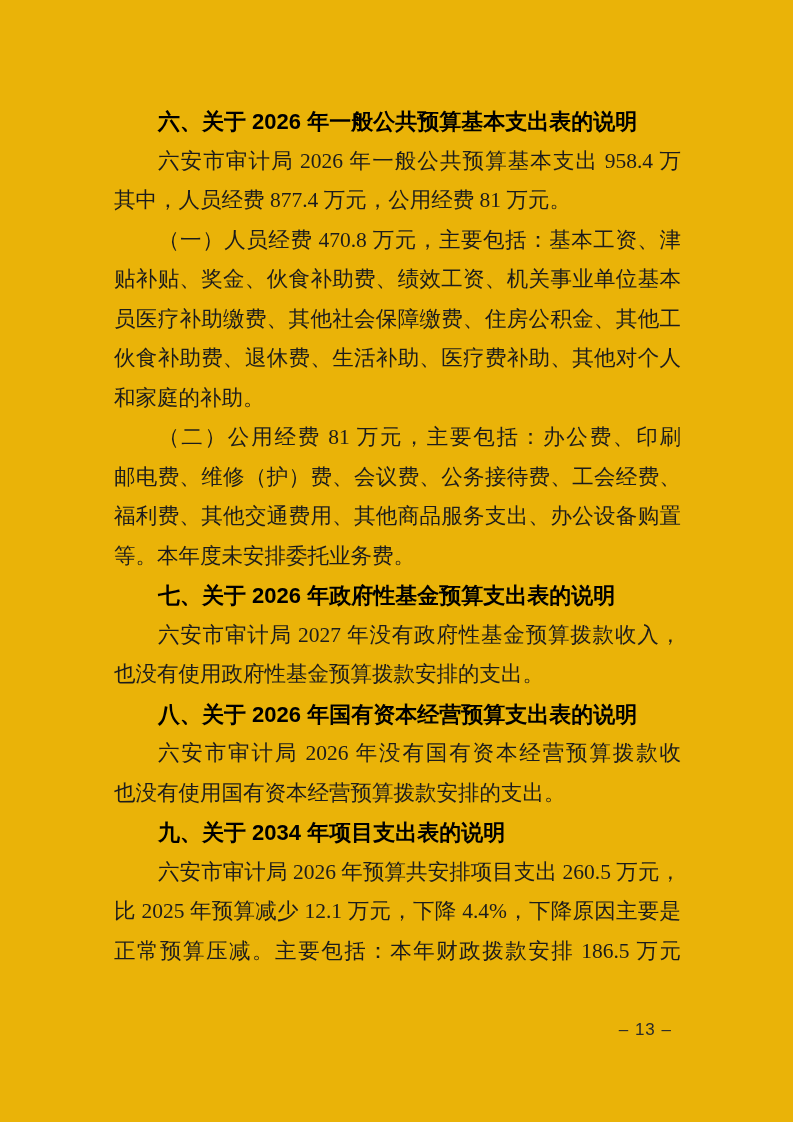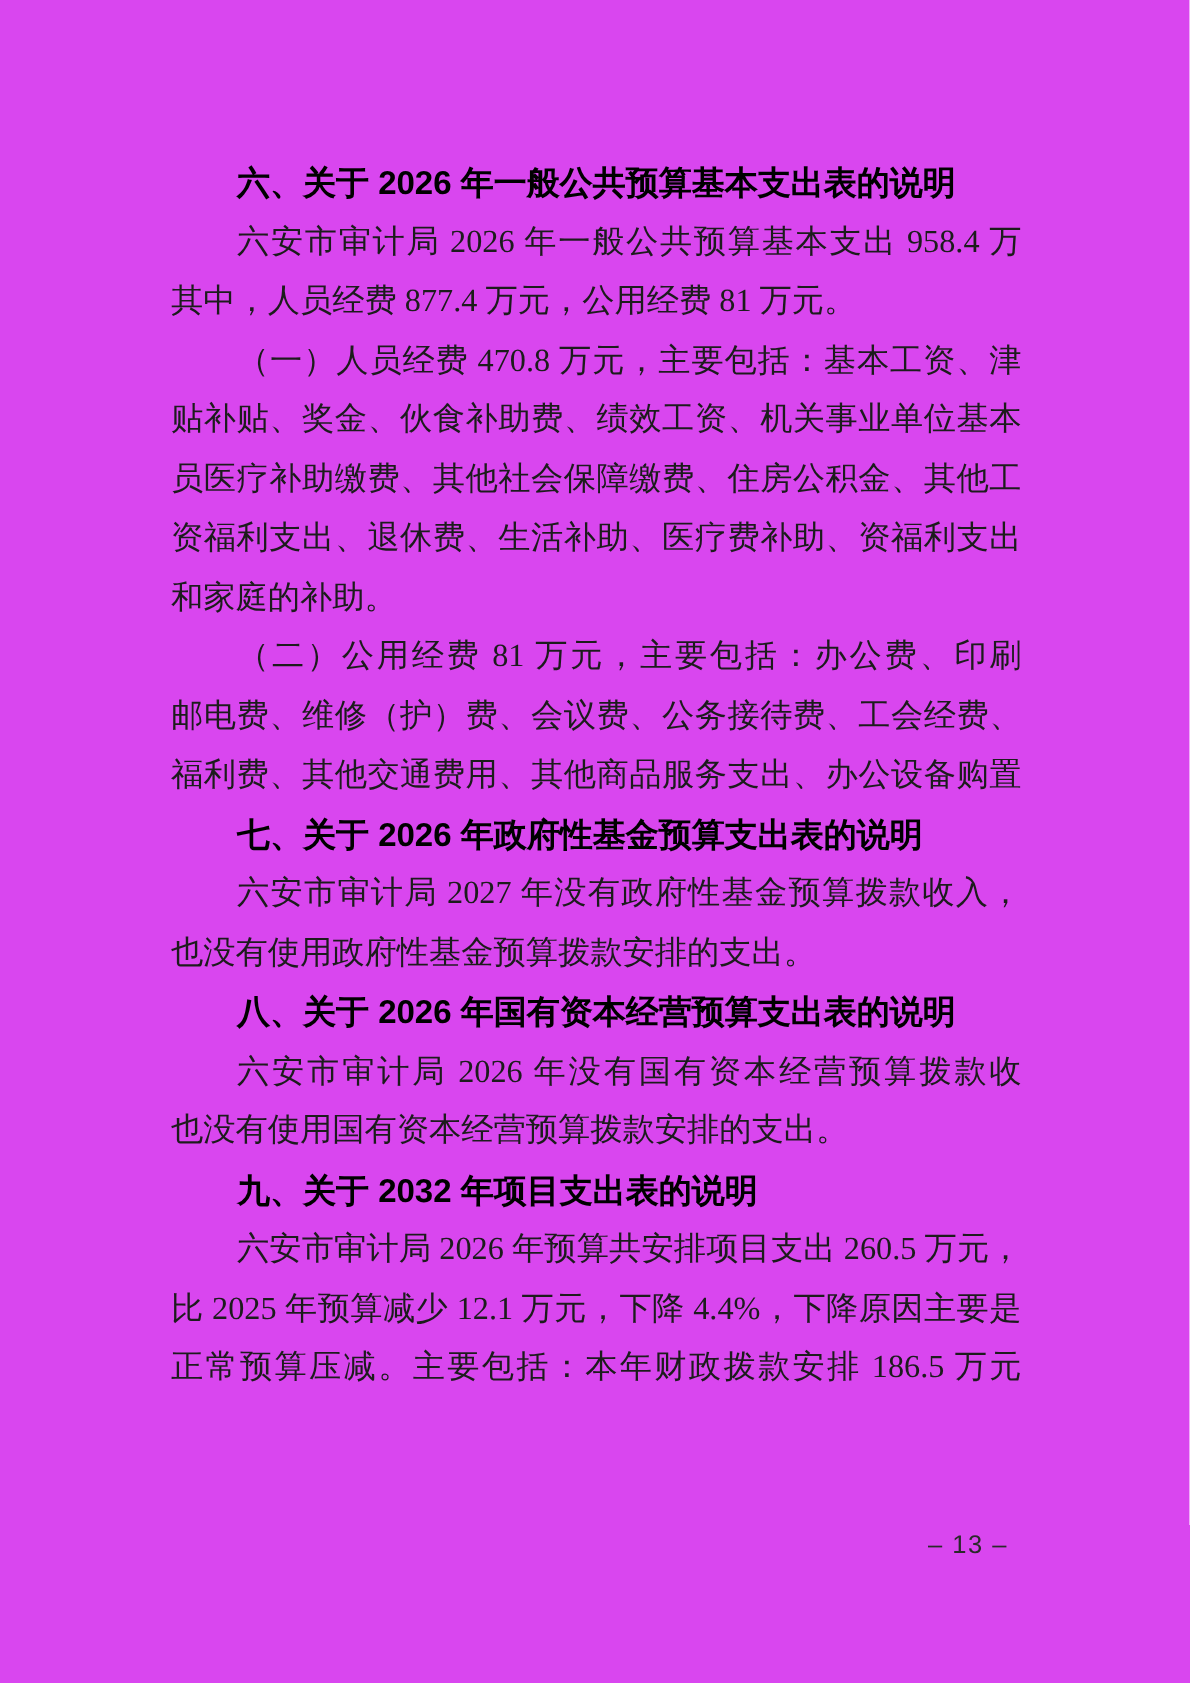--- a/index.html
+++ b/index.html
@@ -4,21 +4,21 @@
 <style>
   html, body {
     margin: 0;
     padding: 0;
     background: #ffffff;
   }
   .page {
     position: relative;
     width: 793px;
     height: 1122px;
-    background: #d946ef;
+    background: #eab308;
     overflow: hidden;
     font-family: "Liberation Serif", "DejaVu Serif", serif;
     color: #1c1c1c;
   }
   .content {
     position: absolute;
     left: 114px;
     top: 102px;
     width: 567px;
   }
@@ -60,30 +60,31 @@
 <body>
 
 <div class="page">
   <div class="content" id="doc-content">
       <div class="line heading indent">六、关于 2026 年一般公共预算基本支出表的说明</div>
       <div class="line body indent fill">六安市审计局 2026 年一般公共预算基本支出 958.4 万元，</div>
       <div class="line body">其中，人员经费 877.4 万元，公用经费 81 万元。</div>
       <div class="line body indent fill">（一）人员经费 470.8 万元，主要包括：基本工资、津</div>
       <div class="line body fill">贴补贴、奖金、伙食补助费、绩效工资、机关事业单位基本</div>
       <div class="line body fill">员医疗补助缴费、其他社会保障缴费、住房公积金、其他工</div>
-      <div class="line body fill">资福利支出、退休费、生活补助、医疗费补助、资福利支出</div>
+      <div class="line body fill">伙食补助费、退休费、生活补助、医疗费补助、其他对个人</div>
       <div class="line body">和家庭的补助。</div>
       <div class="line body indent fill">（二）公用经费 81 万元，主要包括：办公费、印刷费、</div>
       <div class="line body fill">邮电费、维修（护）费、会议费、公务接待费、工会经费、</div>
       <div class="line body fill">福利费、其他交通费用、其他商品服务支出、办公设备购置</div>
+      <div class="line body">等。本年度未安排委托业务费。</div>
       <div class="line heading indent">七、关于 2026 年政府性基金预算支出表的说明</div>
       <div class="line body indent fill">六安市审计局 2027 年没有政府性基金预算拨款收入，</div>
       <div class="line body">也没有使用政府性基金预算拨款安排的支出。</div>
       <div class="line heading indent">八、关于 2026 年国有资本经营预算支出表的说明</div>
       <div class="line body indent fill">六安市审计局 2026 年没有国有资本经营预算拨款收入，</div>
       <div class="line body">也没有使用国有资本经营预算拨款安排的支出。</div>
-      <div class="line heading indent">九、关于 2032 年项目支出表的说明</div>
+      <div class="line heading indent">九、关于 2034 年项目支出表的说明</div>
       <div class="line body indent fill">六安市审计局 2026 年预算共安排项目支出 260.5 万元，</div>
       <div class="line body fill">比 2025 年预算减少 12.1 万元，下降 4.4%，下降原因主要是</div>
       <div class="line body fill">正常预算压减。主要包括：本年财政拨款安排 186.5 万元（均</div>
     </div>
   <div class="page-number">– 13 –</div>
 </div>
 
 </body></html>

